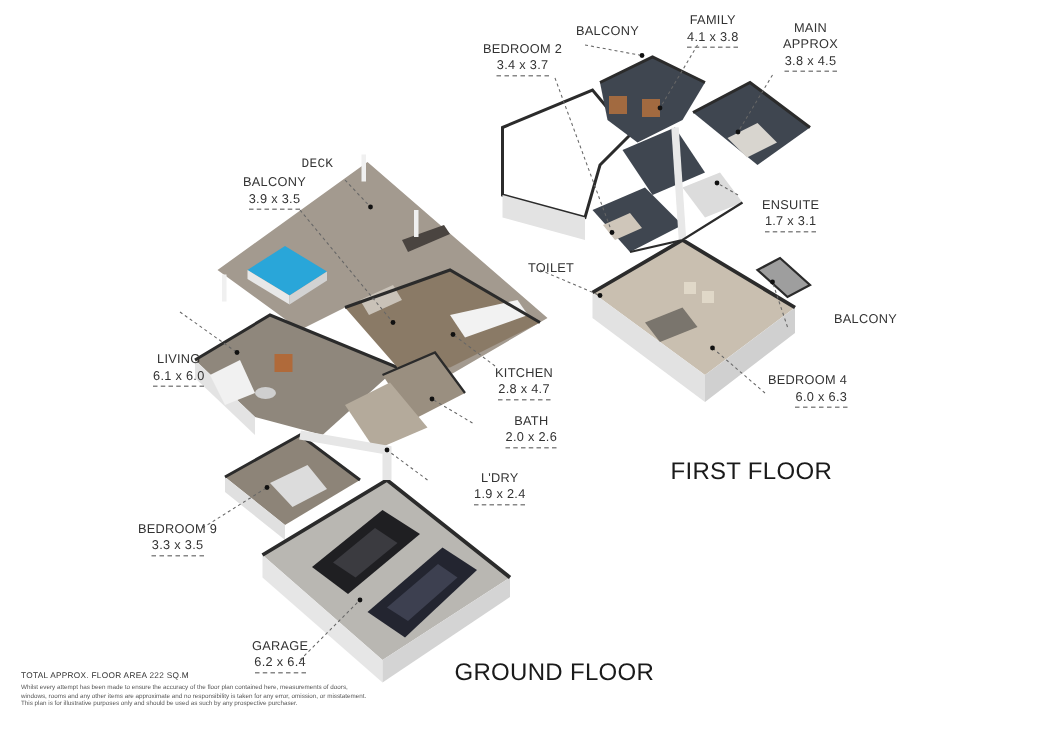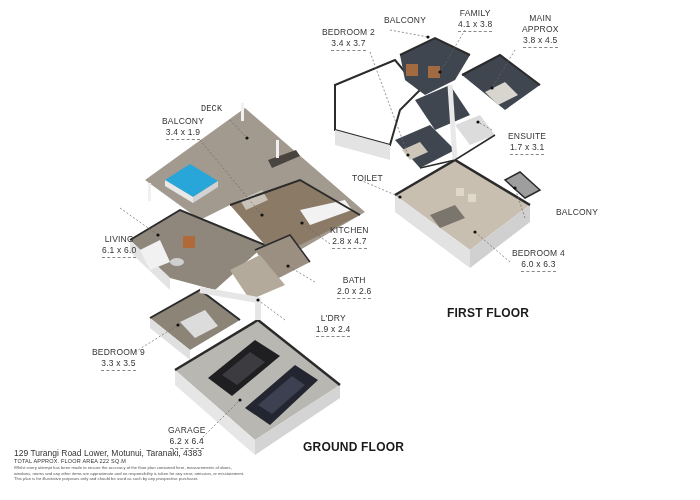--- a/index.html
+++ b/index.html
@@ -1,20 +1,20 @@
 <!DOCTYPE html>
 <html><head>
 <meta charset="utf-8">
 <style>
   html, body { margin:0; padding:0; background:#ffffff; }
   body { width:700px; height:500px; position:relative; overflow:hidden; font-family:"Liberation Sans", sans-serif; color:#2a2a2a; }
   .plan { position:absolute; left:0; top:0; width:700px; height:500px; }
   .label { position:absolute; text-align:center; font-size:8.5px; line-height:11px; letter-spacing:0.2px; color:#333; white-space:nowrap; }
   .label .dim { display:inline-block; border-bottom:1px dashed #888; padding-bottom:1px; }
-  .floor-title { position:absolute; font-size:12px; font-weight:bold; color:#1a1a1a; letter-spacing:0.2px; }
+  .floor-title { position:absolute; font-size:16px; font-weight:normal; color:#1a1a1a; letter-spacing:0.2px; }
   .footer { position:absolute; left:14px; top:448px; width:360px; }
   .addr { font-size:8.5px; color:#333; line-height:10px; }
   .area { font-size:5.5px; color:#333; line-height:7px; letter-spacing:0.2px; }
   .disc { font-size:4.2px; color:#555; line-height:5.5px; }
 </style>
 </head>
 <body>
 
 <svg class="plan" viewBox="0 0 700 500" xmlns="http://www.w3.org/2000/svg">
 
@@ -143,27 +143,27 @@
     <circle cx="515" cy="188" r="1.6"></circle>
     <circle cx="475" cy="232" r="1.6"></circle>
   </g>
 </svg>
 
 <div class="label" style="left:201px;top:104px;font-family:Liberation Mono, monospace;">
   <div>DECK</div>
 </div>
 <div class="label" style="left:162px;top:116px;">
   <div>BALCONY</div>
-  <div class="dim">3.4 x 1.9</div>
+  <div class="dim">3.9 x 3.5</div>
 </div>
 <div class="label" style="left:102px;top:186px;margin-top:48px;">
   <div>LIVING</div>
   <div class="dim">6.1 x 6.0</div>
 </div>
-<div class="label" style="left:330px;top:225px;">
+<div class="label" style="left:330px;top:243px;">
   <div>KITCHEN</div>
   <div class="dim">2.8 x 4.7</div>
 </div>
 <div class="label" style="left:337px;top:275px;">
   <div>BATH</div>
   <div class="dim">2.0 x 2.6</div>
 </div>
 <div class="label" style="left:316px;top:313px;text-align:center;">
   <div>L'DRY</div>
   <div class="dim">1.9 x 2.4</div>
@@ -196,27 +196,26 @@
 <div class="label" style="left:508px;top:131px;">
   <div>ENSUITE</div>
   <div class="dim">1.7 x 3.1</div>
 </div>
 <div class="label" style="left:352px;top:173px;">
   <div>TOILET</div>
 </div>
 <div class="label" style="left:556px;top:207px;">
   <div>BALCONY</div>
 </div>
-<div class="label" style="left:512px;top:248px;">
+<div class="label" style="left:512px;top:248px;text-align:right;">
   <div>BEDROOM 4</div>
   <div class="dim">6.0 x 6.3</div>
 </div>
 
 <div class="floor-title" style="left:303px;top:440px;">GROUND FLOOR</div>
 <div class="floor-title" style="left:447px;top:306px;">FIRST FLOOR</div>
 
 <div class="footer">
-  <div class="addr">129 Turangi Road Lower, Motunui, Taranaki, 4383</div>
   <div class="area">TOTAL APPROX. FLOOR AREA 222 SQ.M</div>
   <div class="disc">Whilst every attempt has been made to ensure the accuracy of the floor plan contained here, measurements of doors,</div>
   <div class="disc">windows, rooms and any other items are approximate and no responsibility is taken for any error, omission, or misstatement.</div>
   <div class="disc">This plan is for illustrative purposes only and should be used as such by any prospective purchaser.</div>
 </div>
 
 </body></html>

